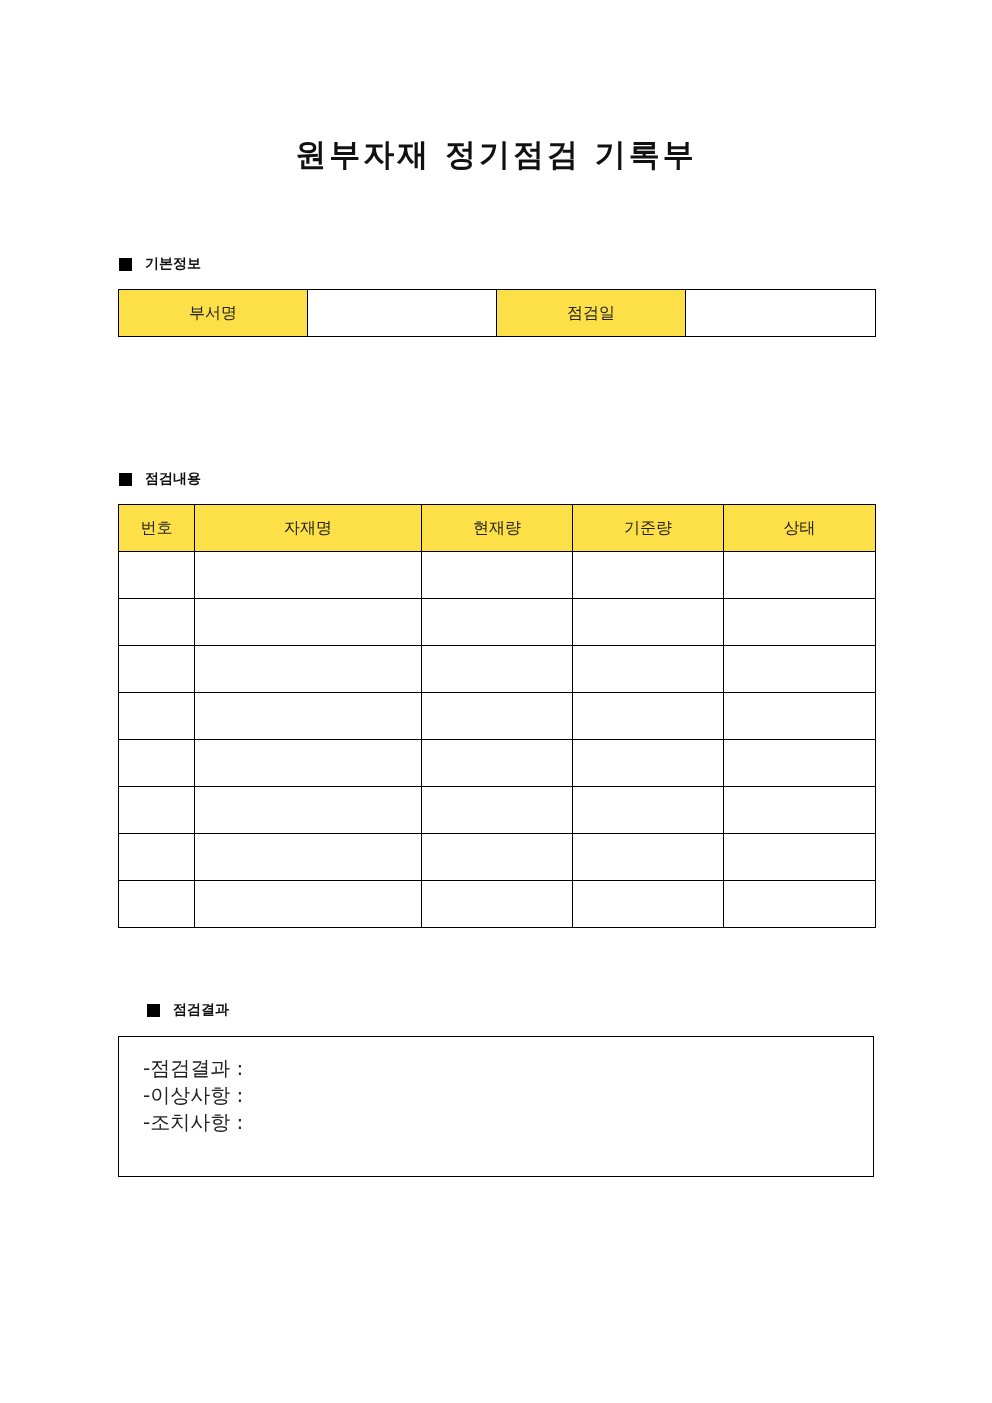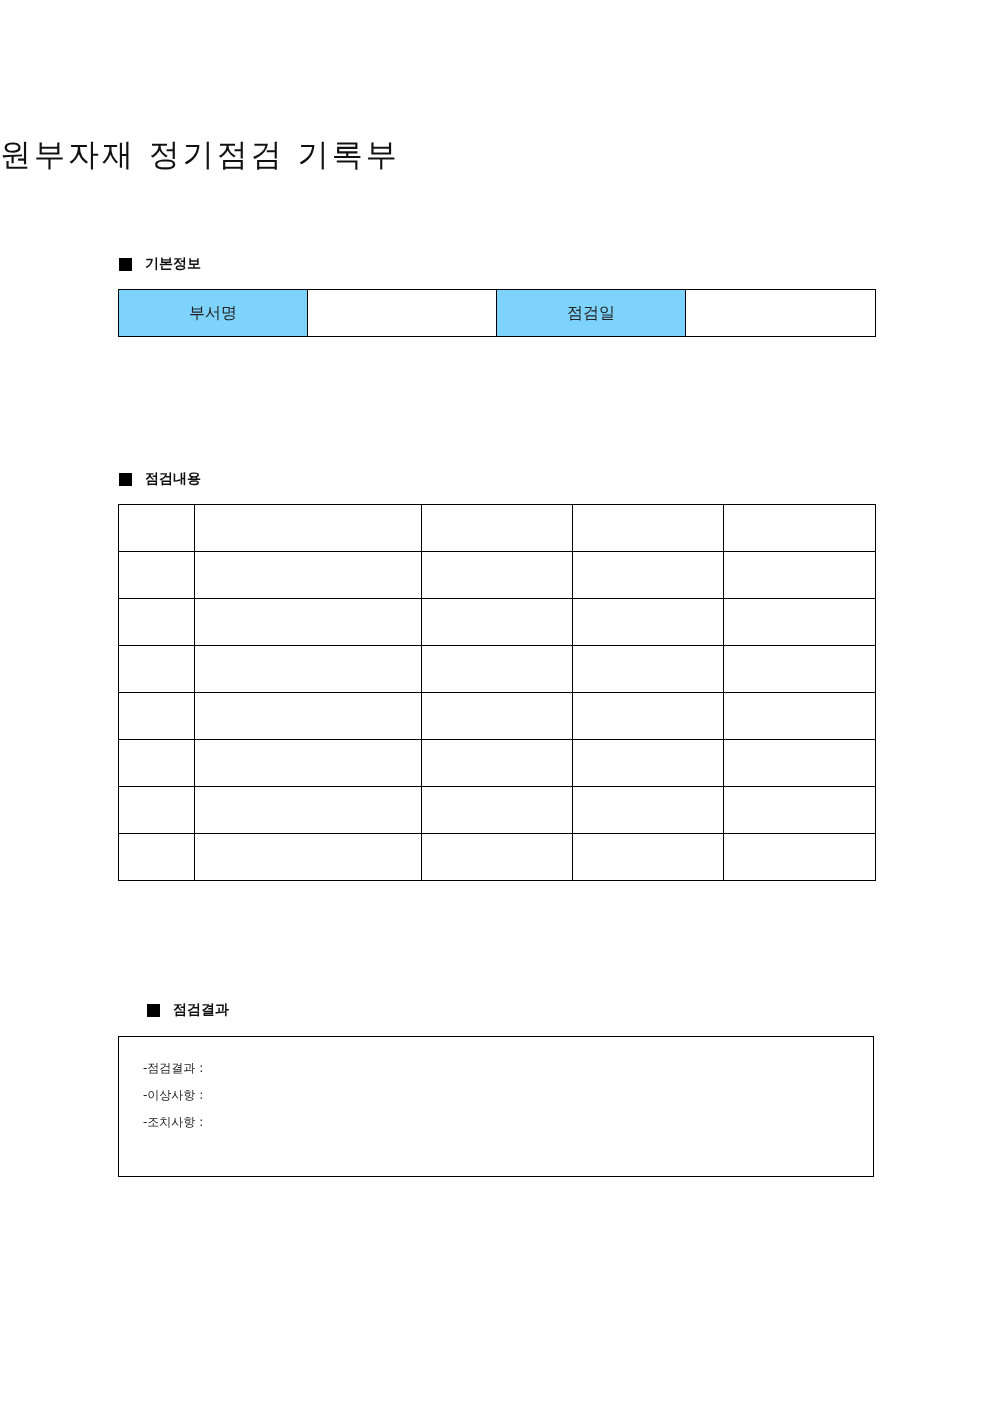--- a/index.html
+++ b/index.html
@@ -1,29 +1,29 @@
 <!DOCTYPE html>
 <html><head>
   <meta charset="utf-8">
   <style>
     html, body { margin: 0; padding: 0; background: #ffffff; }
     body { width: 992px; height: 1403px; position: relative; font-family: "DejaVu Sans", sans-serif; color: #111; }
-    .title { position: absolute; top: 134px; left: 0; width: 992px; font-size: 31px; font-weight: normal; letter-spacing: 3px; }
+    .title { position: absolute; top: 134px; left: 0; width: 992px; text-align: center; font-size: 31px; font-weight: bold; letter-spacing: 3px; }
     .section-heading { position: absolute; left: 119px; font-size: 14px; font-weight: bold; display: flex; align-items: center; }
     .section-heading .sq { display: inline-block; width: 13px; height: 13px; background: #000; margin-right: 13px; }
     table { border-collapse: collapse; position: absolute; left: 118px; width: 757px; table-layout: fixed; }
     td, th { border: 1.5px solid #000; font-size: 16px; font-weight: normal; text-align: center; padding: 0; color: #222; }
-    .label { background: #7dd3fc; }
+    .label { background: #fde047; }
     .basic-table { top: 289px; }
     .basic-table tr.r1 { height: 47px; }
     .basic-table tr.r2 { height: 62px; }
     .inspect-table { top: 504px; }
     .inspect-table tr { height: 47px; }
     .result-box { position: absolute; left: 118px; top: 1036px; width: 754px; height: 139px; border: 1.5px solid #000; }
-    .result-lines { position: absolute; left: 24px; top: 18px; font-size: 12px; line-height: 27px; color: #222; }
+    .result-lines { position: absolute; left: 24px; top: 18px; font-size: 20px; line-height: 27px; color: #222; }
   </style>
 </head>
 <body>
 
 <div class="title">원부자재 정기점검 기록부</div>
 
 <div class="section-heading" style="top:255px;">
   <span class="sq"></span>
   <span>기본정보</span>
 </div>
@@ -52,20 +52,27 @@
 
 <table class="inspect-table">
   <colgroup>
       <col style="width:76px">
       <col style="width:227px">
       <col style="width:151px">
       <col style="width:151px">
       <col style="width:152px">
     </colgroup>
   <tbody>
+      <tr>
+    <td class="label">번호</td>
+    <td class="label">자재명</td>
+    <td class="label">현재량</td>
+    <td class="label">기준량</td>
+    <td class="label">상태</td>
+  </tr>
   <tr>
         <td></td>
         <td></td>
         <td></td>
         <td></td>
         <td></td>
       </tr>
   <tr>
         <td></td>
         <td></td>

